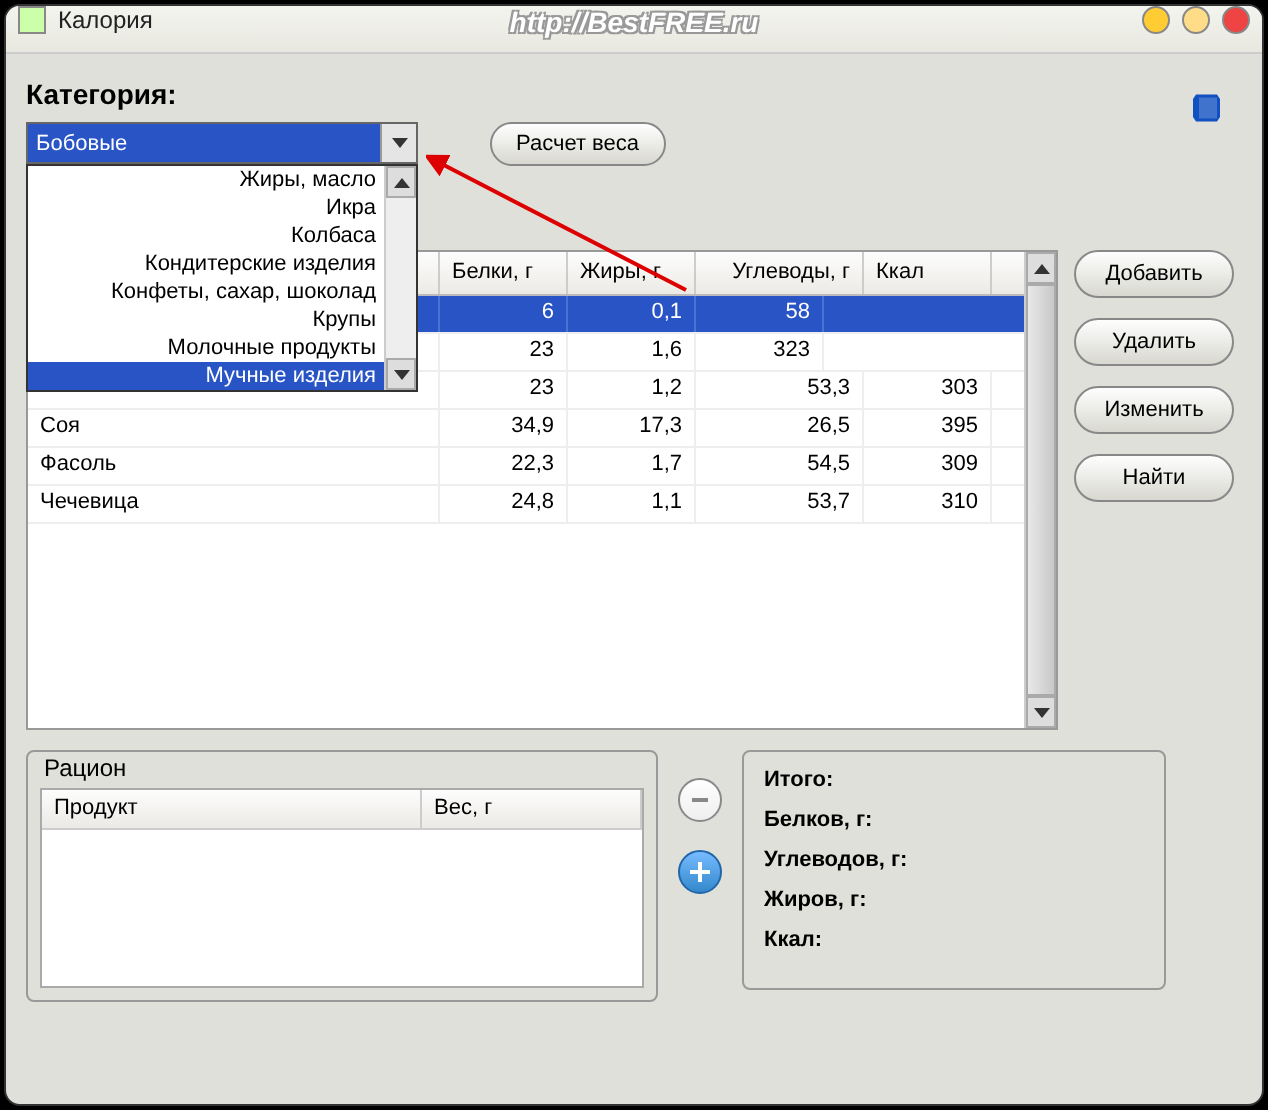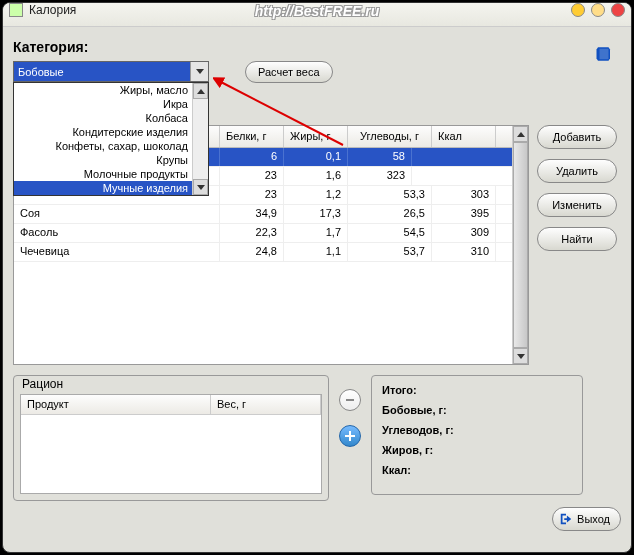--- a/index.html
+++ b/index.html
@@ -165,21 +165,21 @@
     height: 22px;
   }
   .th {
     border-right: 1px solid #ccc;
     padding: 4px 6px;
     font-size: 11px;
   }
   .c-name { width: 206px; }
   .c-prot { width: 64px; text-align: left; }
   .c-fat { width: 64px; text-align: left; }
-  .c-carb { width: 84px; text-align: center; }
+  .c-carb { width: 84px; text-align: right; }
   .c-kcal { width: 64px; text-align: left; }
   .trow { display: flex; height: 19px; border-bottom: 1px solid #eee; }
   .trow.sel { background: #2854c5; color: #fff; }
   .td { padding: 2px 6px; border-right: 1px solid #eee; }
   .td.num { text-align: right; }
   .trow.sel .td { border-right-color: #4a72d0; }
 
   .vscroll {
     width: 16px;
     background: #eee;
@@ -416,31 +416,22 @@
         <div class="round-btn minus">
           <div class="minus-sign"></div>
         </div>
         <div class="round-btn plus">
           <div class="plus-sign"></div>
         </div>
       </div>
 
       <div class="summary-box">
         <div>Итого:</div>
-        <div>Бобовые, г:</div>
+        <div>Белков, г:</div>
         <div>Углеводов, г:</div>
         <div>Жиров, г:</div>
         <div>Ккал:</div>
       </div>
     </div>
 
-    <div class="exit-row">
-      <button class="exit-btn">
-        <svg width="14" height="14" viewBox="0 0 16 16">
-          <path fill="#1050c0" d="M2 2h6v2H4v8h4v2H2z"></path>
-            <path fill="#1050c0" d="M9 4l5 4-5 4V9H6V7h3z"></path>
-        </svg>
-        <span>Выход</span>
-      </button>
-    </div>
 
   </div>
 </div>
 
 </body></html>

